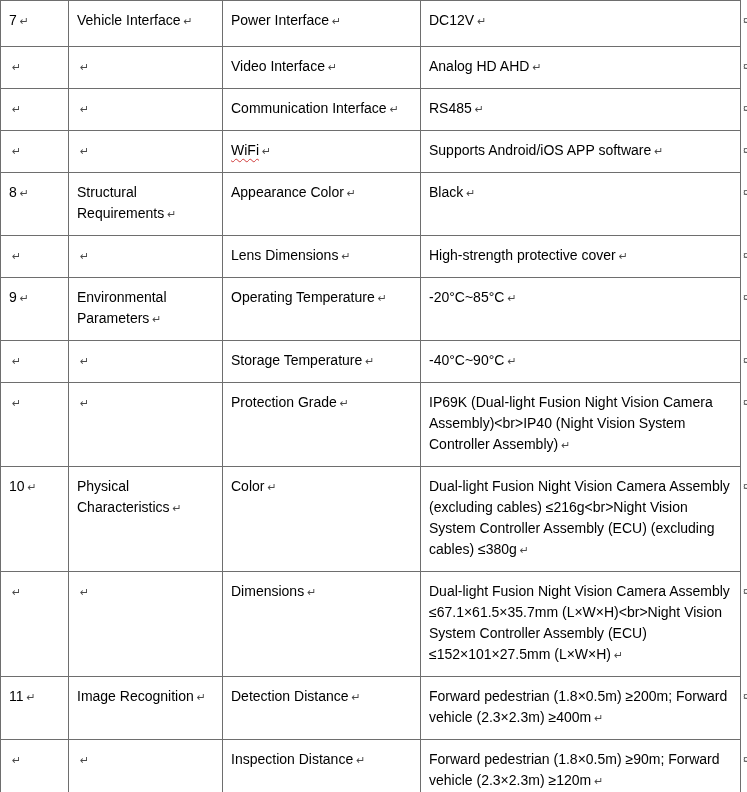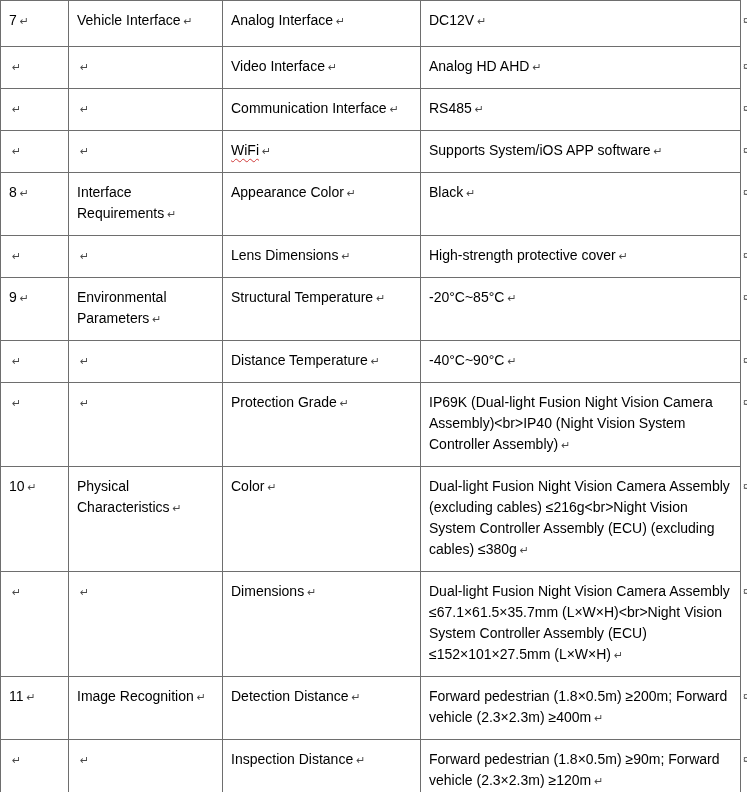--- a/index.html
+++ b/index.html
@@ -68,21 +68,21 @@
       <col style="width:68px">
       <col style="width:154px">
       <col style="width:198px">
       <col style="width:320px">
     </colgroup>
     <tbody>
 
       <tr style="height:46px">
         <td><span class="txt">7</span><span class="mark">↵</span></td>
         <td><span class="txt">Vehicle Interface</span><span class="mark">↵</span></td>
-        <td><span class="txt">Analog Interface</span><span class="mark">↵</span></td>
+        <td><span class="txt">Power Interface</span><span class="mark">↵</span></td>
         <td><span class="txt">DC12V</span><span class="mark">↵</span><span class="row-end">¤</span></td>
       </tr>
 
       <tr style="height:42px">
         <td><span class="txt"></span><span class="mark">↵</span></td>
         <td><span class="txt"></span><span class="mark">↵</span></td>
         <td><span class="txt">Video Interface</span><span class="mark">↵</span></td>
         <td><span class="txt">Analog HD AHD</span><span class="mark">↵</span><span class="row-end">¤</span></td>
       </tr>
 
@@ -90,48 +90,48 @@
         <td><span class="txt"></span><span class="mark">↵</span></td>
         <td><span class="txt"></span><span class="mark">↵</span></td>
         <td><span class="txt">Communication Interface</span><span class="mark">↵</span></td>
         <td><span class="txt">RS485</span><span class="mark">↵</span><span class="row-end">¤</span></td>
       </tr>
 
       <tr style="height:42px">
         <td><span class="txt"></span><span class="mark">↵</span></td>
         <td><span class="txt"></span><span class="mark">↵</span></td>
         <td><span class="txt spell">WiFi</span><span class="mark">↵</span></td>
-        <td><span class="txt">Supports System/iOS APP software</span><span class="mark">↵</span><span class="row-end">¤</span></td>
+        <td><span class="txt">Supports Android/iOS APP software</span><span class="mark">↵</span><span class="row-end">¤</span></td>
       </tr>
 
       <tr style="height:63px">
         <td><span class="txt">8</span><span class="mark">↵</span></td>
-        <td><span class="txt">Interface Requirements</span><span class="mark">↵</span></td>
+        <td><span class="txt">Structural Requirements</span><span class="mark">↵</span></td>
         <td><span class="txt">Appearance Color</span><span class="mark">↵</span></td>
         <td><span class="txt">Black</span><span class="mark">↵</span><span class="row-end">¤</span></td>
       </tr>
 
       <tr style="height:42px">
         <td><span class="txt"></span><span class="mark">↵</span></td>
         <td><span class="txt"></span><span class="mark">↵</span></td>
         <td><span class="txt">Lens Dimensions</span><span class="mark">↵</span></td>
         <td><span class="txt">High-strength protective cover</span><span class="mark">↵</span><span class="row-end">¤</span></td>
       </tr>
 
       <tr style="height:63px">
         <td><span class="txt">9</span><span class="mark">↵</span></td>
         <td><span class="txt">Environmental Parameters</span><span class="mark">↵</span></td>
-        <td><span class="txt">Structural Temperature</span><span class="mark">↵</span></td>
+        <td><span class="txt">Operating Temperature</span><span class="mark">↵</span></td>
         <td><span class="txt">-20°C~85°C</span><span class="mark">↵</span><span class="row-end">¤</span></td>
       </tr>
 
       <tr style="height:42px">
         <td><span class="txt"></span><span class="mark">↵</span></td>
         <td><span class="txt"></span><span class="mark">↵</span></td>
-        <td><span class="txt">Distance Temperature</span><span class="mark">↵</span></td>
+        <td><span class="txt">Storage Temperature</span><span class="mark">↵</span></td>
         <td><span class="txt">-40°C~90°C</span><span class="mark">↵</span><span class="row-end">¤</span></td>
       </tr>
 
       <tr style="height:83px">
         <td><span class="txt"></span><span class="mark">↵</span></td>
         <td><span class="txt"></span><span class="mark">↵</span></td>
         <td><span class="txt">Protection Grade</span><span class="mark">↵</span></td>
         <td><span class="txt">IP69K (Dual-light Fusion Night Vision Camera Assembly)&lt;br&gt;IP40 (Night Vision System Controller Assembly)</span><span class="mark">↵</span><span class="row-end">¤</span></td>
       </tr>
 

